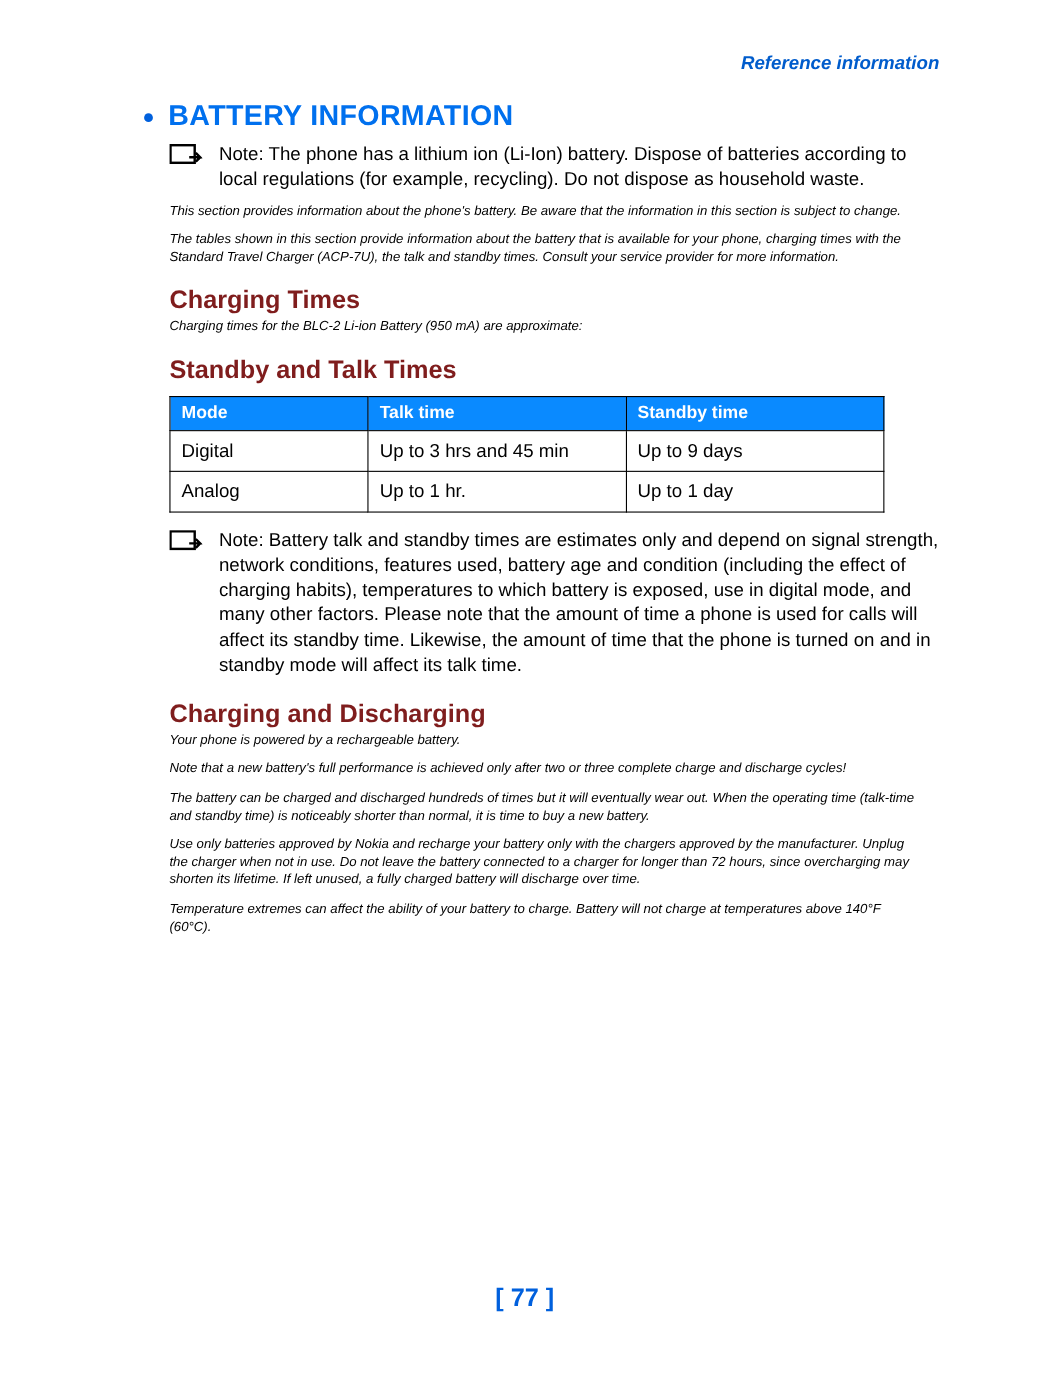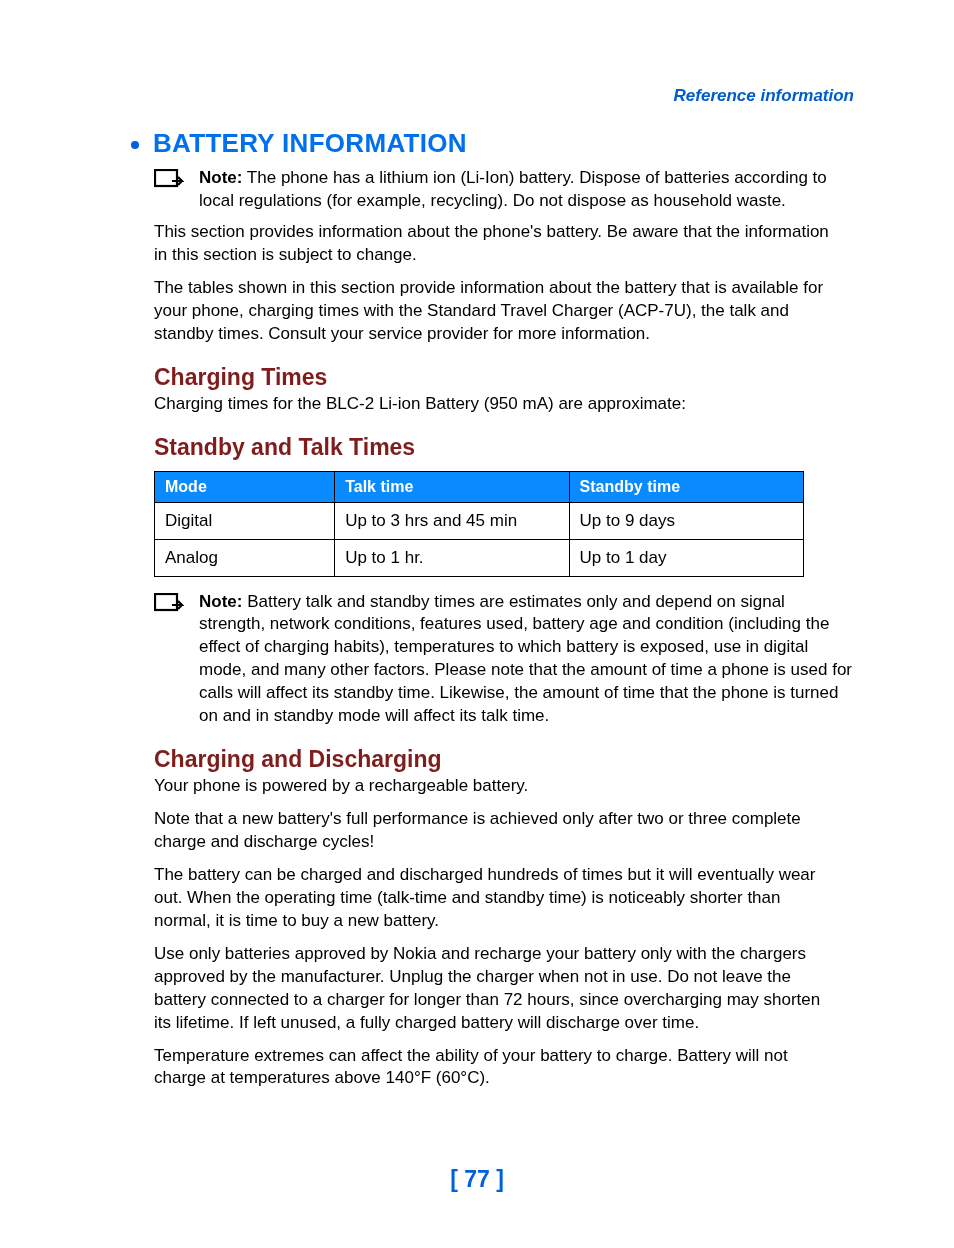--- a/index.html
+++ b/index.html
@@ -7,21 +7,21 @@
     margin: 0;
     padding: 0;
     background: #fff;
     color: #000;
     width: 954px;
     height: 1248px;
     position: relative;
     box-sizing: border-box;
   }
   .page {
-    padding: 86px 100px 40px 98px;
+    padding: 48px 100px 40px 98px;
   }
   .header-right {
     text-align: right;
     color: #005ccc;
     font-style: italic;
     font-weight: 600;
     font-size: 17px;
     margin-bottom: 22px;
   }
   h1.section {
@@ -49,39 +49,40 @@
     flex-shrink: 0;
   }
   h2.sub {
     color: #7f1d1d;
     font-size: 23px;
     font-weight: 700;
     margin: 18px 0 2px 56px;
   }
   p.body {
     margin: 5px 16px 10px 56px;
-    font-size: 17px;
+    font-size: 12px;
     line-height: 1.35;
+    font-style: italic;
   }
   .note-block {
     display: flex;
     align-items: flex-start;
     gap: 15px;
     margin: 4px 0 8px 56px;
   }
   .note-icon {
     flex-shrink: 0;
     margin-top: 2px;
   }
   .note-text {
     font-size: 17px;
     line-height: 1.35;
   }
   .note-text .note-label {
-    font-weight: 700;
+    font-weight: 400;
   }
   table {
     border-collapse: collapse;
     margin: 10px 0 14px 56px;
   }
   table th {
     background: #0a8aff;
     color: #fff;
     font-weight: 700;
     text-align: left;

